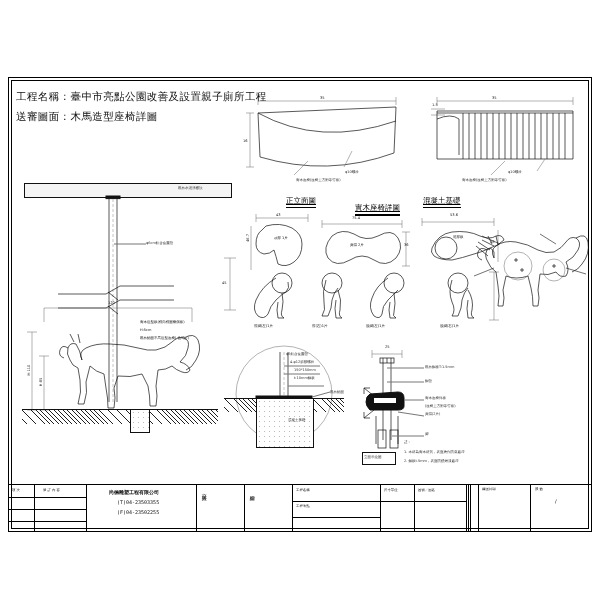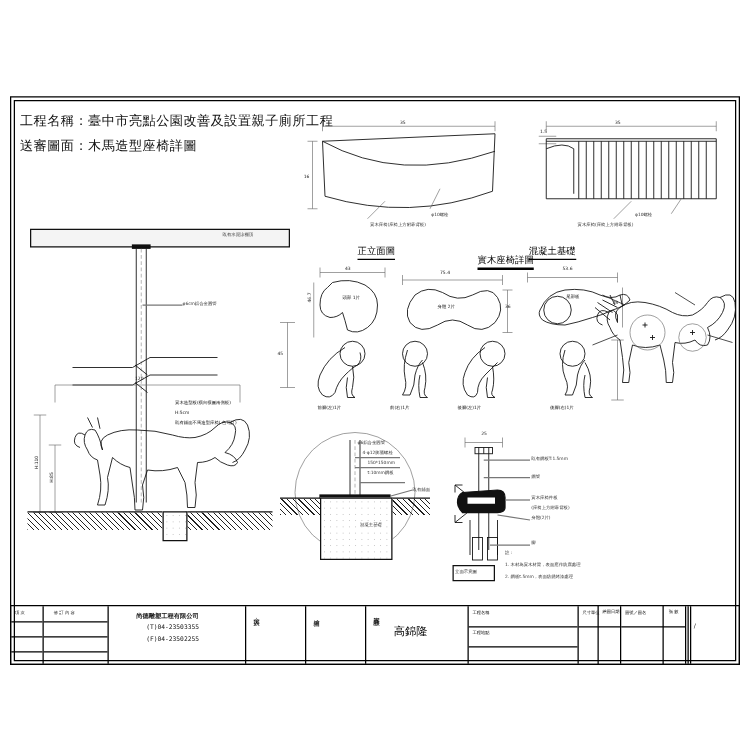--- a/index.html
+++ b/index.html
@@ -9,22 +9,22 @@
   .frame-outer{position:absolute;left:8px;top:77px;width:584px;height:455px;
        border:1.4px solid #000;box-sizing:border-box;}
   .frame-inner{position:absolute;left:11px;top:80px;width:578px;height:449px;
        border:0.7px solid #000;box-sizing:border-box;}
 
   .ttl{position:absolute;color:#111;white-space:nowrap;}
   .t1{left:16px;top:90px;font-size:10.5px;letter-spacing:.4px;}
   .t2{left:16px;top:110px;font-size:10.5px;letter-spacing:.4px;}
 
   .seclab{position:absolute;font-size:7.5px;color:#000;white-space:nowrap;
-       border-bottom:0.8px solid #000;padding-bottom:1px;}
-  .seclab.dbl{border-bottom:2.4px double #000;margin-left:27px;}
+       border-bottom:0.8px solid #000;padding-bottom:1px;text-decoration:underline;}
+  .seclab.dbl{border-bottom:2.4px double #000;}
 
   .dim{position:absolute;font-size:3.6px;color:#222;white-space:nowrap;}
   .note{position:absolute;font-size:3.5px;color:#333;white-space:nowrap;
        line-height:1.45;}
   .note.b{color:#111;}
   .lead{position:absolute;background:#777;height:0.5px;}
 
   
   .ground{position:absolute;background:
      repeating-linear-gradient(45deg,#222 0 0.6px,transparent 0.6px 3.2px);
@@ -382,24 +382,20 @@
     <div class="cell" style="width:48px;">
       <div class="tbvert" style="left:4px;top:4px;">交 辦 人</div>
       <div class="tbtxt" style="left:22px;top:16px;"></div>
     </div>
 
     <div class="cell" style="width:48px;">
       <div class="tbvert" style="left:4px;top:6px;">繪 圖</div>
       <div class="tbtxt" style="left:22px;top:16px;"></div>
     </div>
 
-    <div class="cell" style="width:82px;">
-      <div class="tbvert" style="left:4px;top:4px;">設審 計核</div>
-      <div class="tbbig" style="left:22px;top:14px;">高錦隆</div>
-    </div>
 
     <div class="cell" style="width:88px;">
       <div class="tbmini" style="left:3px;top:3px;">工程名稱</div>
       <div class="rowline" style="top:16px;"></div>
       <div class="tbmini" style="left:3px;top:19px;">工程地點</div>
       <div class="rowline" style="top:32px;"></div>
     </div>
 
     <div class="cell" style="width:34px;">
       <div class="tbmini" style="left:3px;top:3px;">尺寸單位</div>

